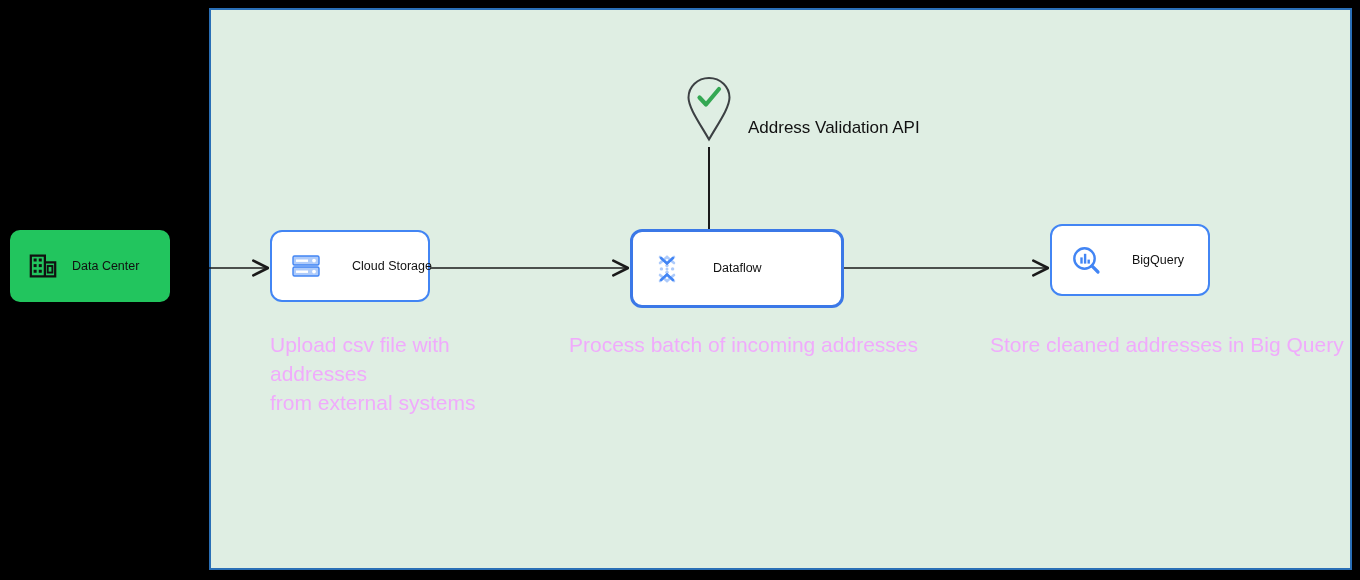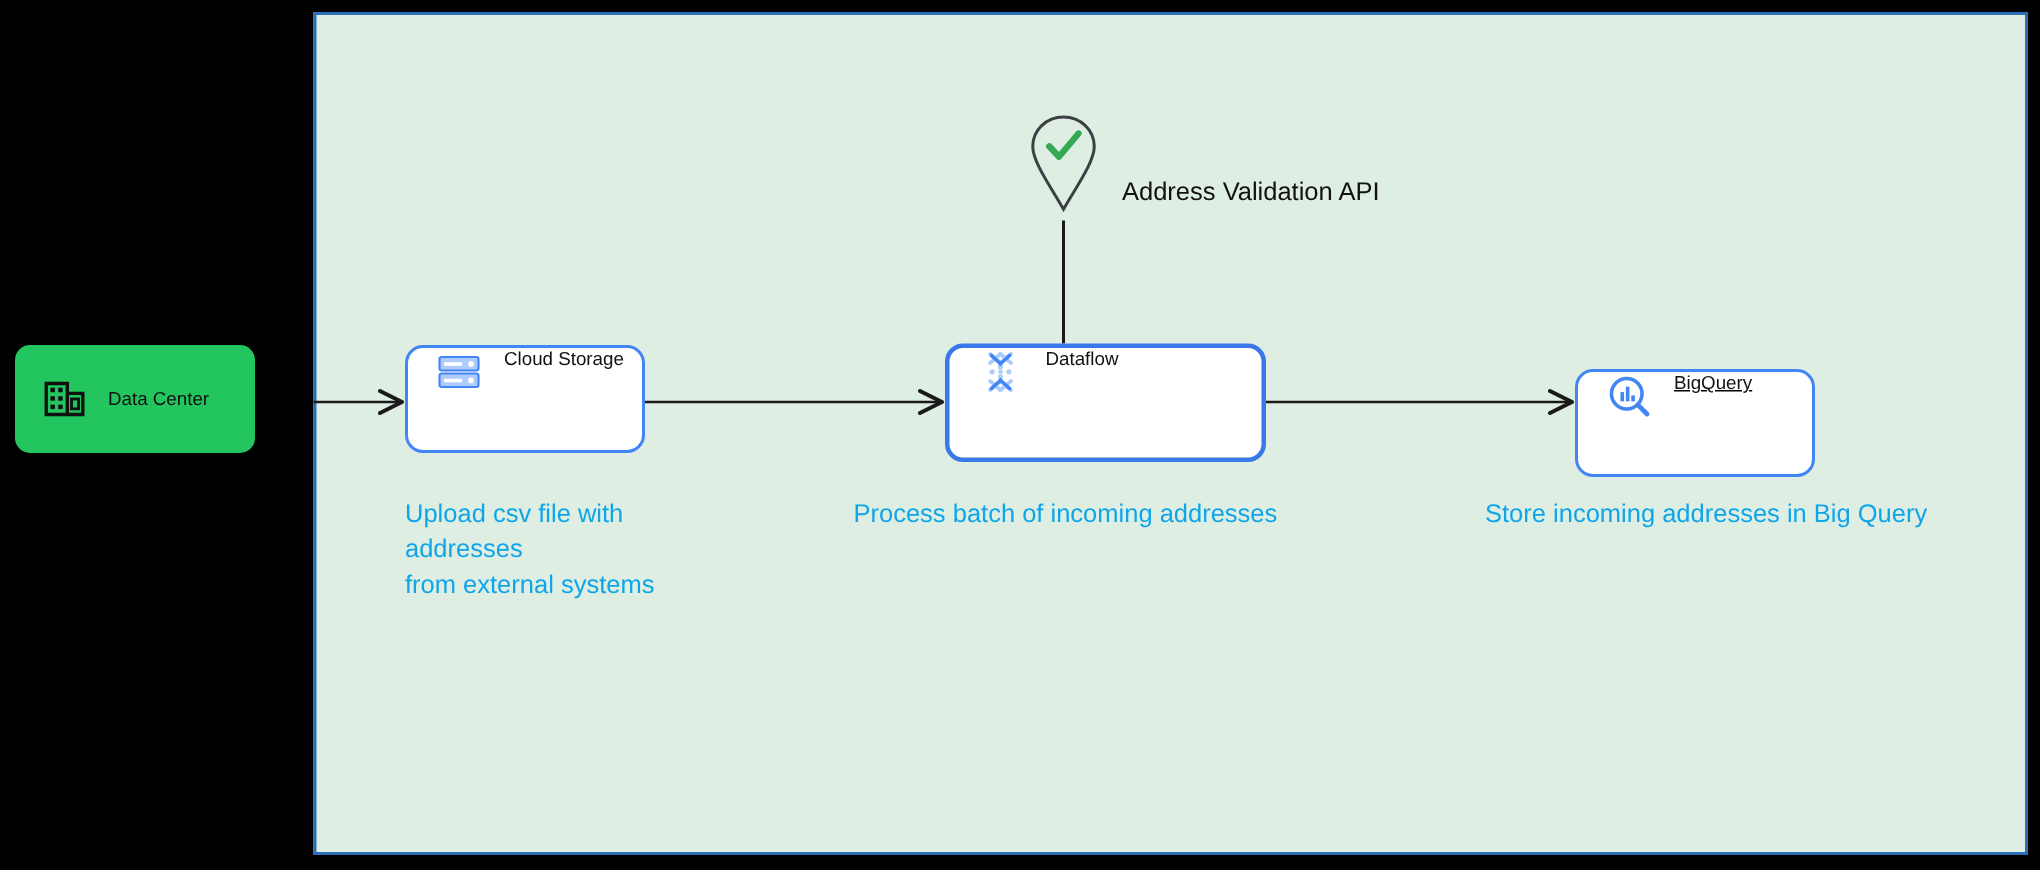--- a/index.html
+++ b/index.html
@@ -66,21 +66,22 @@
   }
 
   
   .node {
     position: absolute;
     background: #ffffff;
     border: 2px solid #4285f4;
     border-radius: 12px;
     box-sizing: border-box;
     display: flex;
-    align-items: flex-start;
+    align-items: center;
+    gap: 16px;
   }
   .node.selected {
     border-width: 3px;
     border-color: #3b78e7;
   }
   .node .node-icon {
     margin-left: 18px;
     width: 32px;
     height: 32px;
     flex: 0 0 auto;
@@ -89,21 +90,21 @@
   .node .node-label {
     margin-left: 14px;
     font-size: 12.5px;
     color: #111111;
     line-height: 1.2;
     white-space: nowrap;
   }
 
   #node-storage { left: 270px; top: 230px; width: 160px; height: 72px; }
   #node-dataflow { left: 630px; top: 229px; width: 214px; height: 79px; }
-  #node-bigquery { left: 1050px; top: 246px; width: 160px; height: 72px; text-decoration: underline; }
+  #node-bigquery { left: 1050px; top: 224px; width: 160px; height: 72px; }
 
   
   .api-marker {
     position: absolute;
     left: 686px;
     top: 76px;
     width: 46px;
     height: 66px;
   }
   .api-label {
@@ -113,22 +114,22 @@
     width: 200px;
     font-size: 17px;
     color: #111111;
     line-height: 1.38;
     margin-top: 28px;
   }
 
   
   .caption {
     position: absolute;
-    font-size: 17px;
-    color: #0ea5e9;
+    font-size: 21px;
+    color: #f0abfc;
     line-height: 1.38;
     white-space: pre-line;
   }
   #caption-storage { left: 270px; top: 331px; width: 210px; }
   #caption-dataflow { left: 569px; top: 331px; width: 360px; }
   #caption-bigquery { left: 990px; top: 331px; width: 360px; }
 
   
   #connectors {
     position: absolute;
@@ -239,15 +240,15 @@
     <path d="M23 2 C11.5 2 2.5 10.8 2.5 21.6 C2.5 32 14.5 48.5 23 63.5
              C31.5 48.5 43.5 32 43.5 21.6 C43.5 10.8 34.5 2 23 2 Z" fill="none" stroke="#3c4043" stroke-width="2"></path>
     <path d="M13.5 21.5 L20 28.5 L33 13" fill="none" stroke="#34a853" stroke-width="4.2" stroke-linecap="round" stroke-linejoin="round"></path>
   </svg>
   <div class="api-label">Address Validation
 API</div>
 
   <div class="caption" id="caption-storage">Upload csv file with addresses
 from external systems</div>
   <div class="caption" id="caption-dataflow">Process batch of incoming addresses</div>
-  <div class="caption" id="caption-bigquery">Store incoming addresses in Big Query</div>
+  <div class="caption" id="caption-bigquery">Store cleaned addresses in Big Query</div>
 
 </div>
 
 </body></html>

